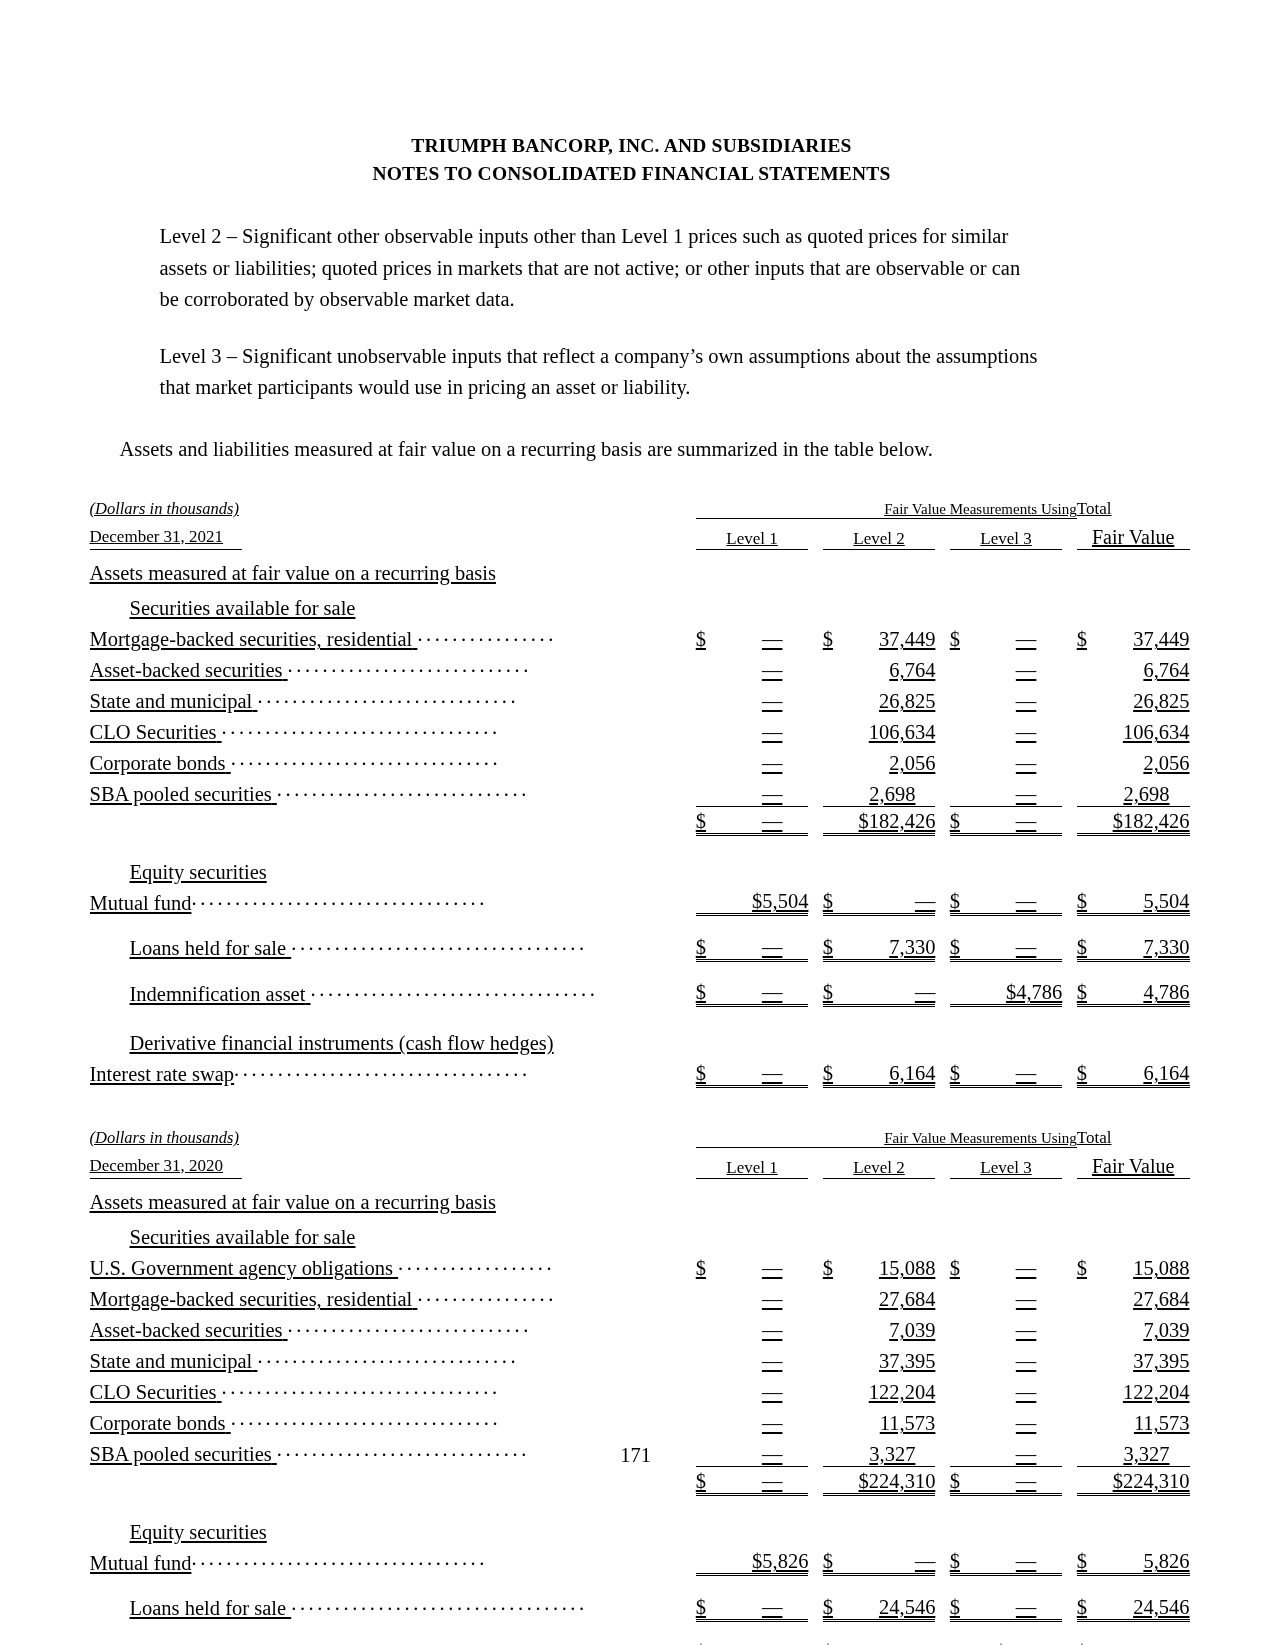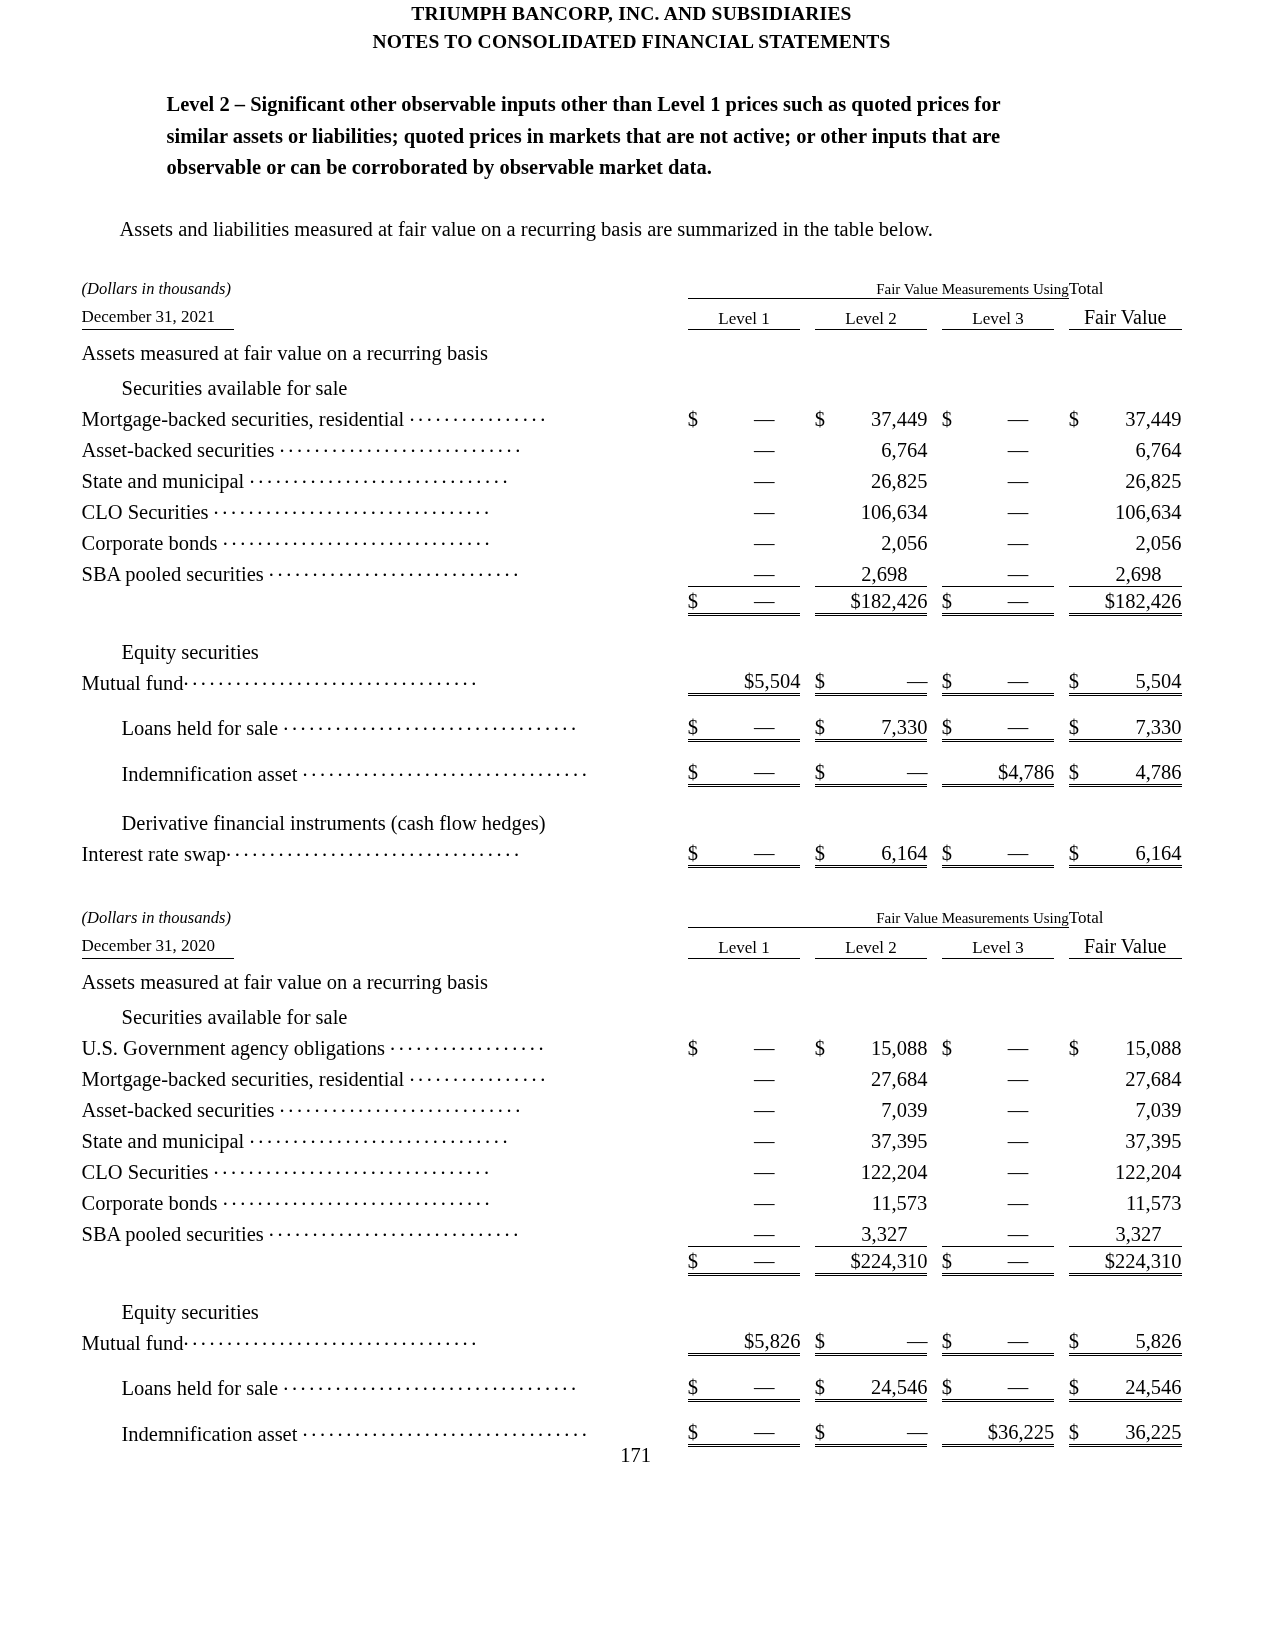--- a/index.html
+++ b/index.html
@@ -22,56 +22,57 @@
     padding: 0;
     box-sizing: border-box;
   }
 
   
   .doc-header {
     text-align: center;
     font-weight: bold;
     font-size: 19.5px;
     letter-spacing: 0.2px;
+    padding-top: 132px;
     line-height: 1.42;
   }
   .doc-header .line2 { display:block; }
 
   
   .body-wrap {
     margin: 0 auto;
     width: 1100px;
     padding-left: 38px;
     box-sizing: border-box;
   }
   p.level-para {
-    margin: 7px;
+    margin: 0;
     padding: 0 0 0 40px;
     font-size: 20.5px;
     line-height: 1.52;
     text-align: left;
     width: 880px;
-    font-weight: bold;
   }
   p.p-level2 { margin-top: 34px; }
   p.p-level3 { margin-top: 26px; }
   p.intro {
     margin: 31px 0 0 0;
     padding: 0;
     font-size: 20.5px;
     line-height: 1.5;
   }
 
   
   .fv-table {
     border-collapse: collapse;
-    margin: 0;
+    margin: 8px;
     width: 1100px;
     table-layout: fixed;
     font-size: 20px;
+    text-decoration: underline;
   }
   .tbl-block { margin: 0 auto; width: 1100px; }
   .tbl-block.first { margin-top: 34px; }
   .tbl-block.second { margin-top: 40px; }
 
   .fv-table td, .fv-table th {
     padding: 0;
     vertical-align: bottom;
     font-weight: normal;
   }
@@ -182,20 +183,21 @@
 
 <div class="page">
 
   <div class="doc-header">
     <span>TRIUMPH BANCORP, INC. AND SUBSIDIARIES</span>
     <span class="line2">NOTES TO CONSOLIDATED FINANCIAL STATEMENTS</span>
   </div>
 
   <div class="body-wrap">
     <p class="level-para p-level2">Level 2 – Significant other observable inputs other than Level 1 prices such as quoted prices for similar assets or liabilities; quoted prices in markets that are not active; or other inputs that are observable or can be corroborated by observable market data.</p>
+    <p class="level-para p-level3">Level 3 – Significant unobservable inputs that reflect a company’s own assumptions about the assumptions that market participants would use in pricing an asset or liability.</p>
     <p class="intro">Assets and liabilities measured at fair value on a recurring basis are summarized in the table below.</p>
   </div>
 
   <div class="tbl-block first">
   <table class="fv-table">
     <colgroup>
       <col class="c-label">
           <col class="c-dollar">
           <col class="c-num">
           <col class="c-gap">

